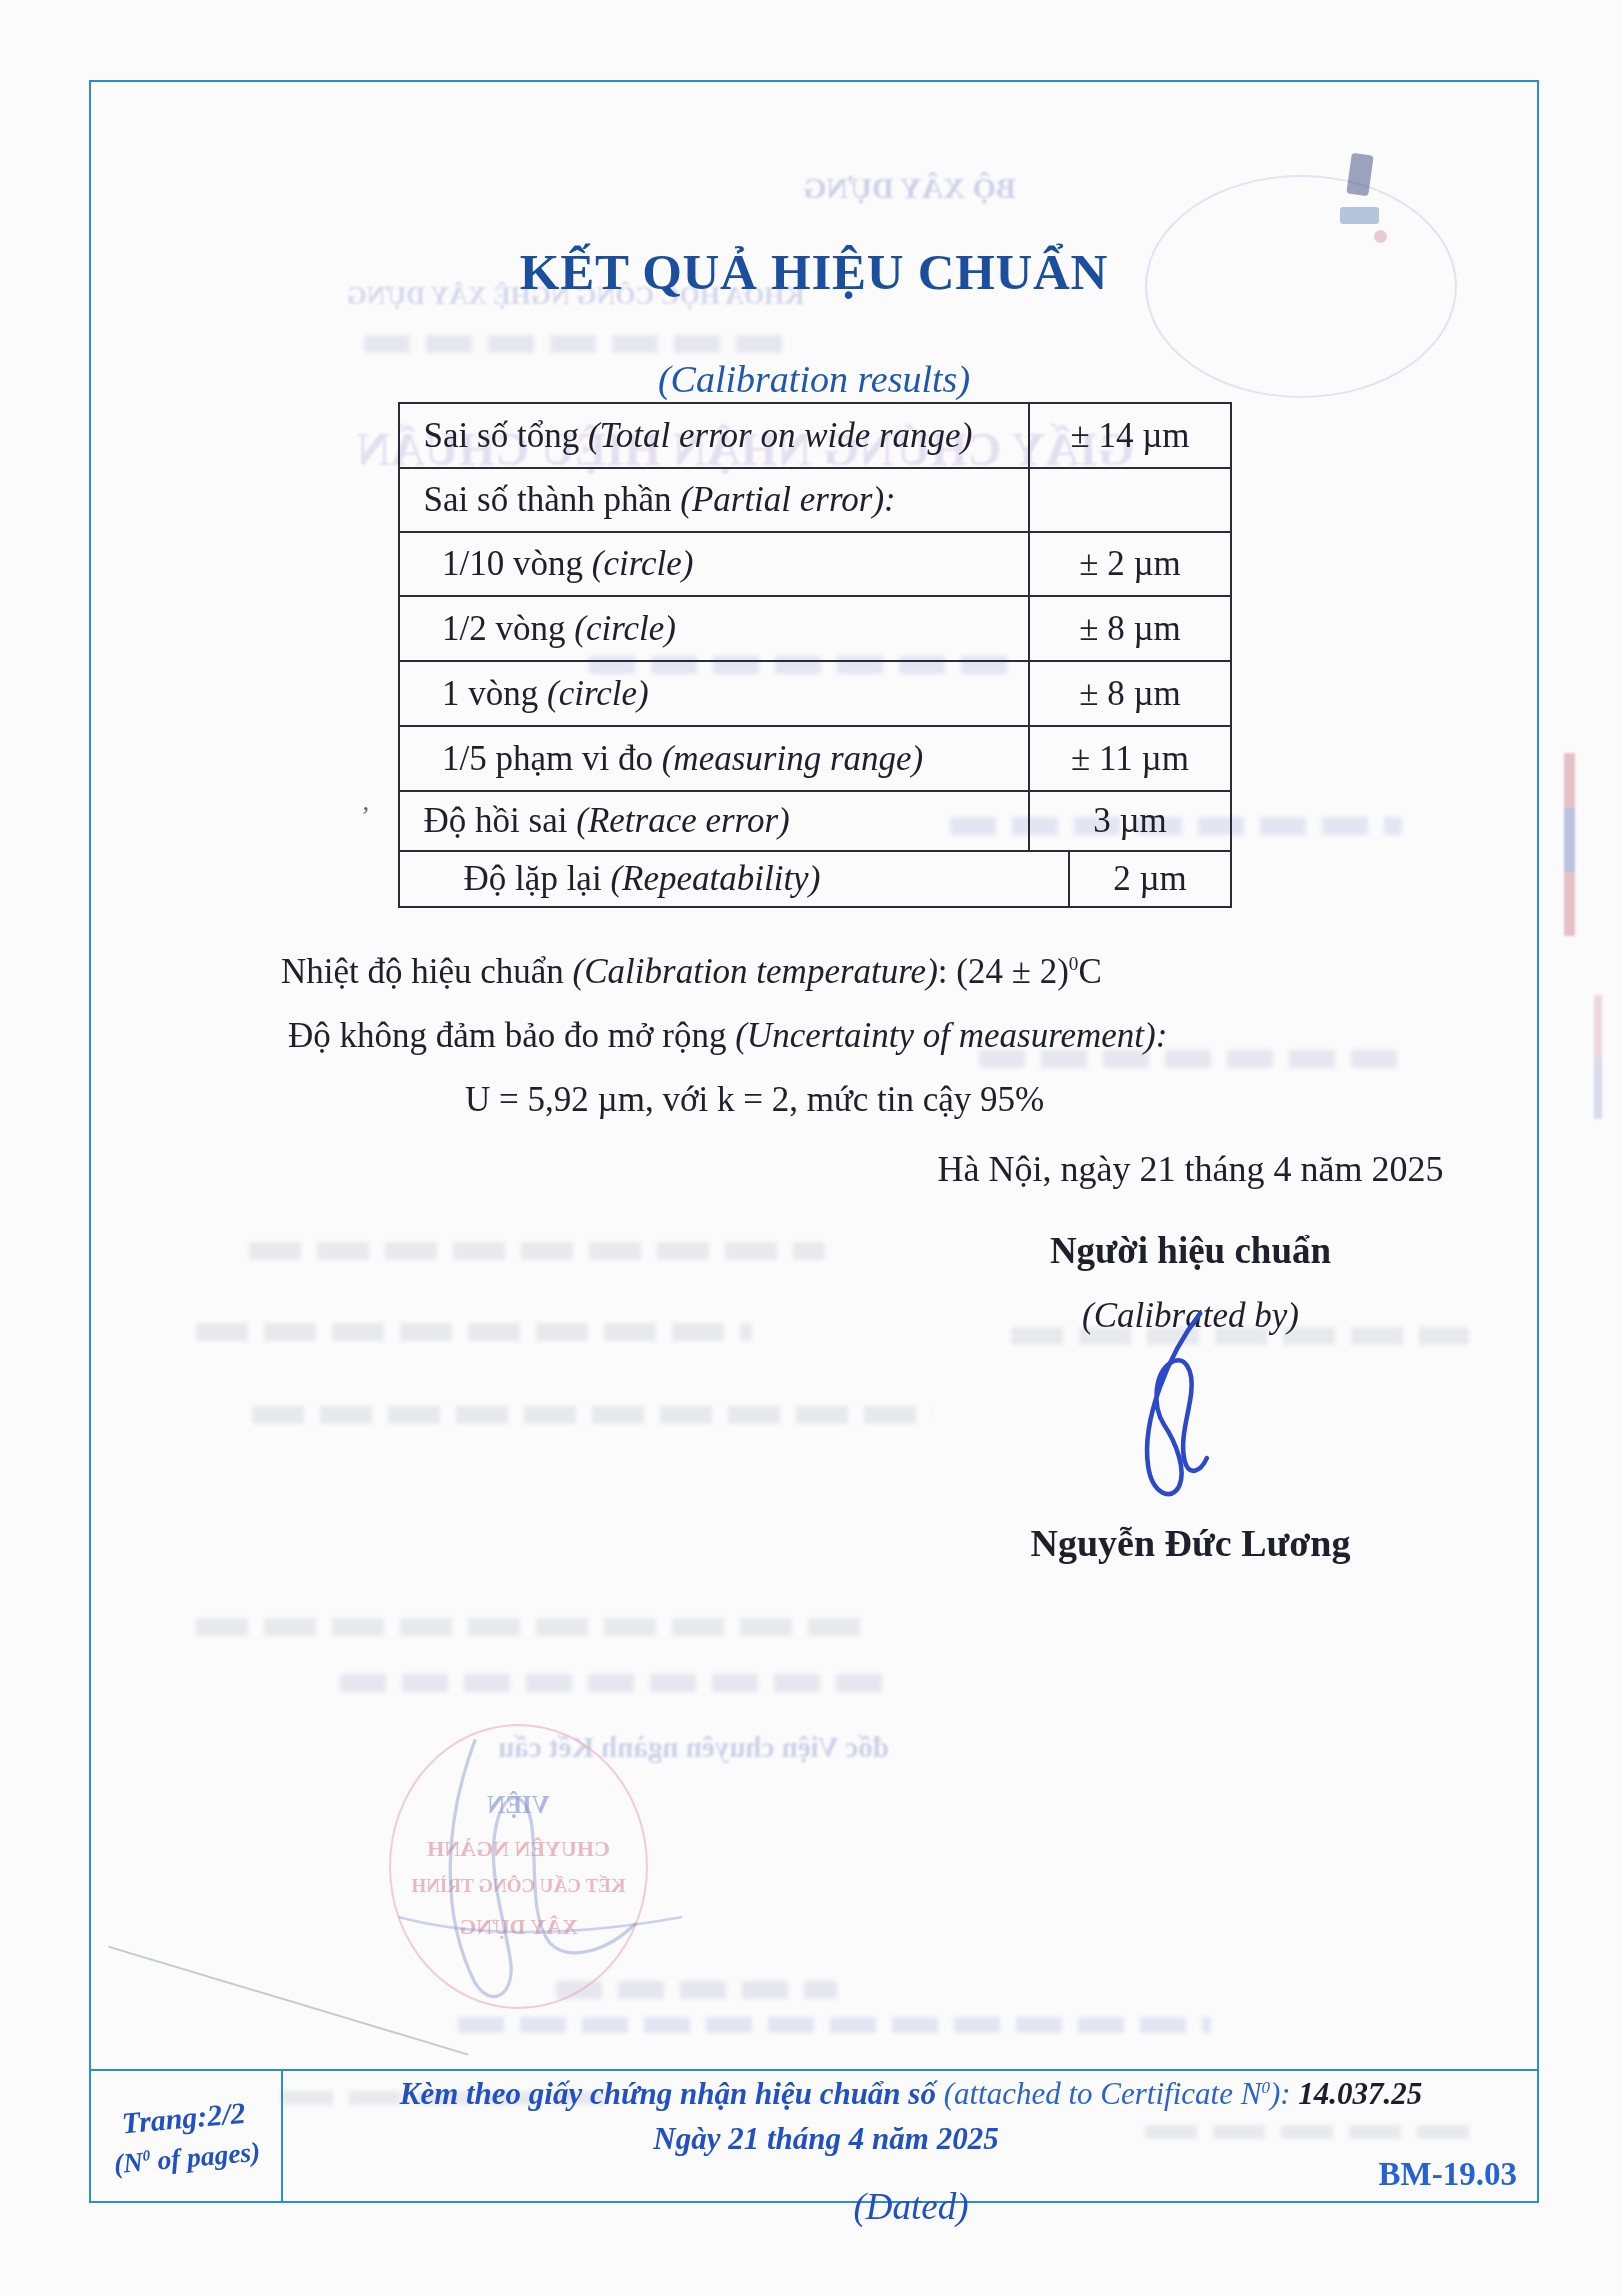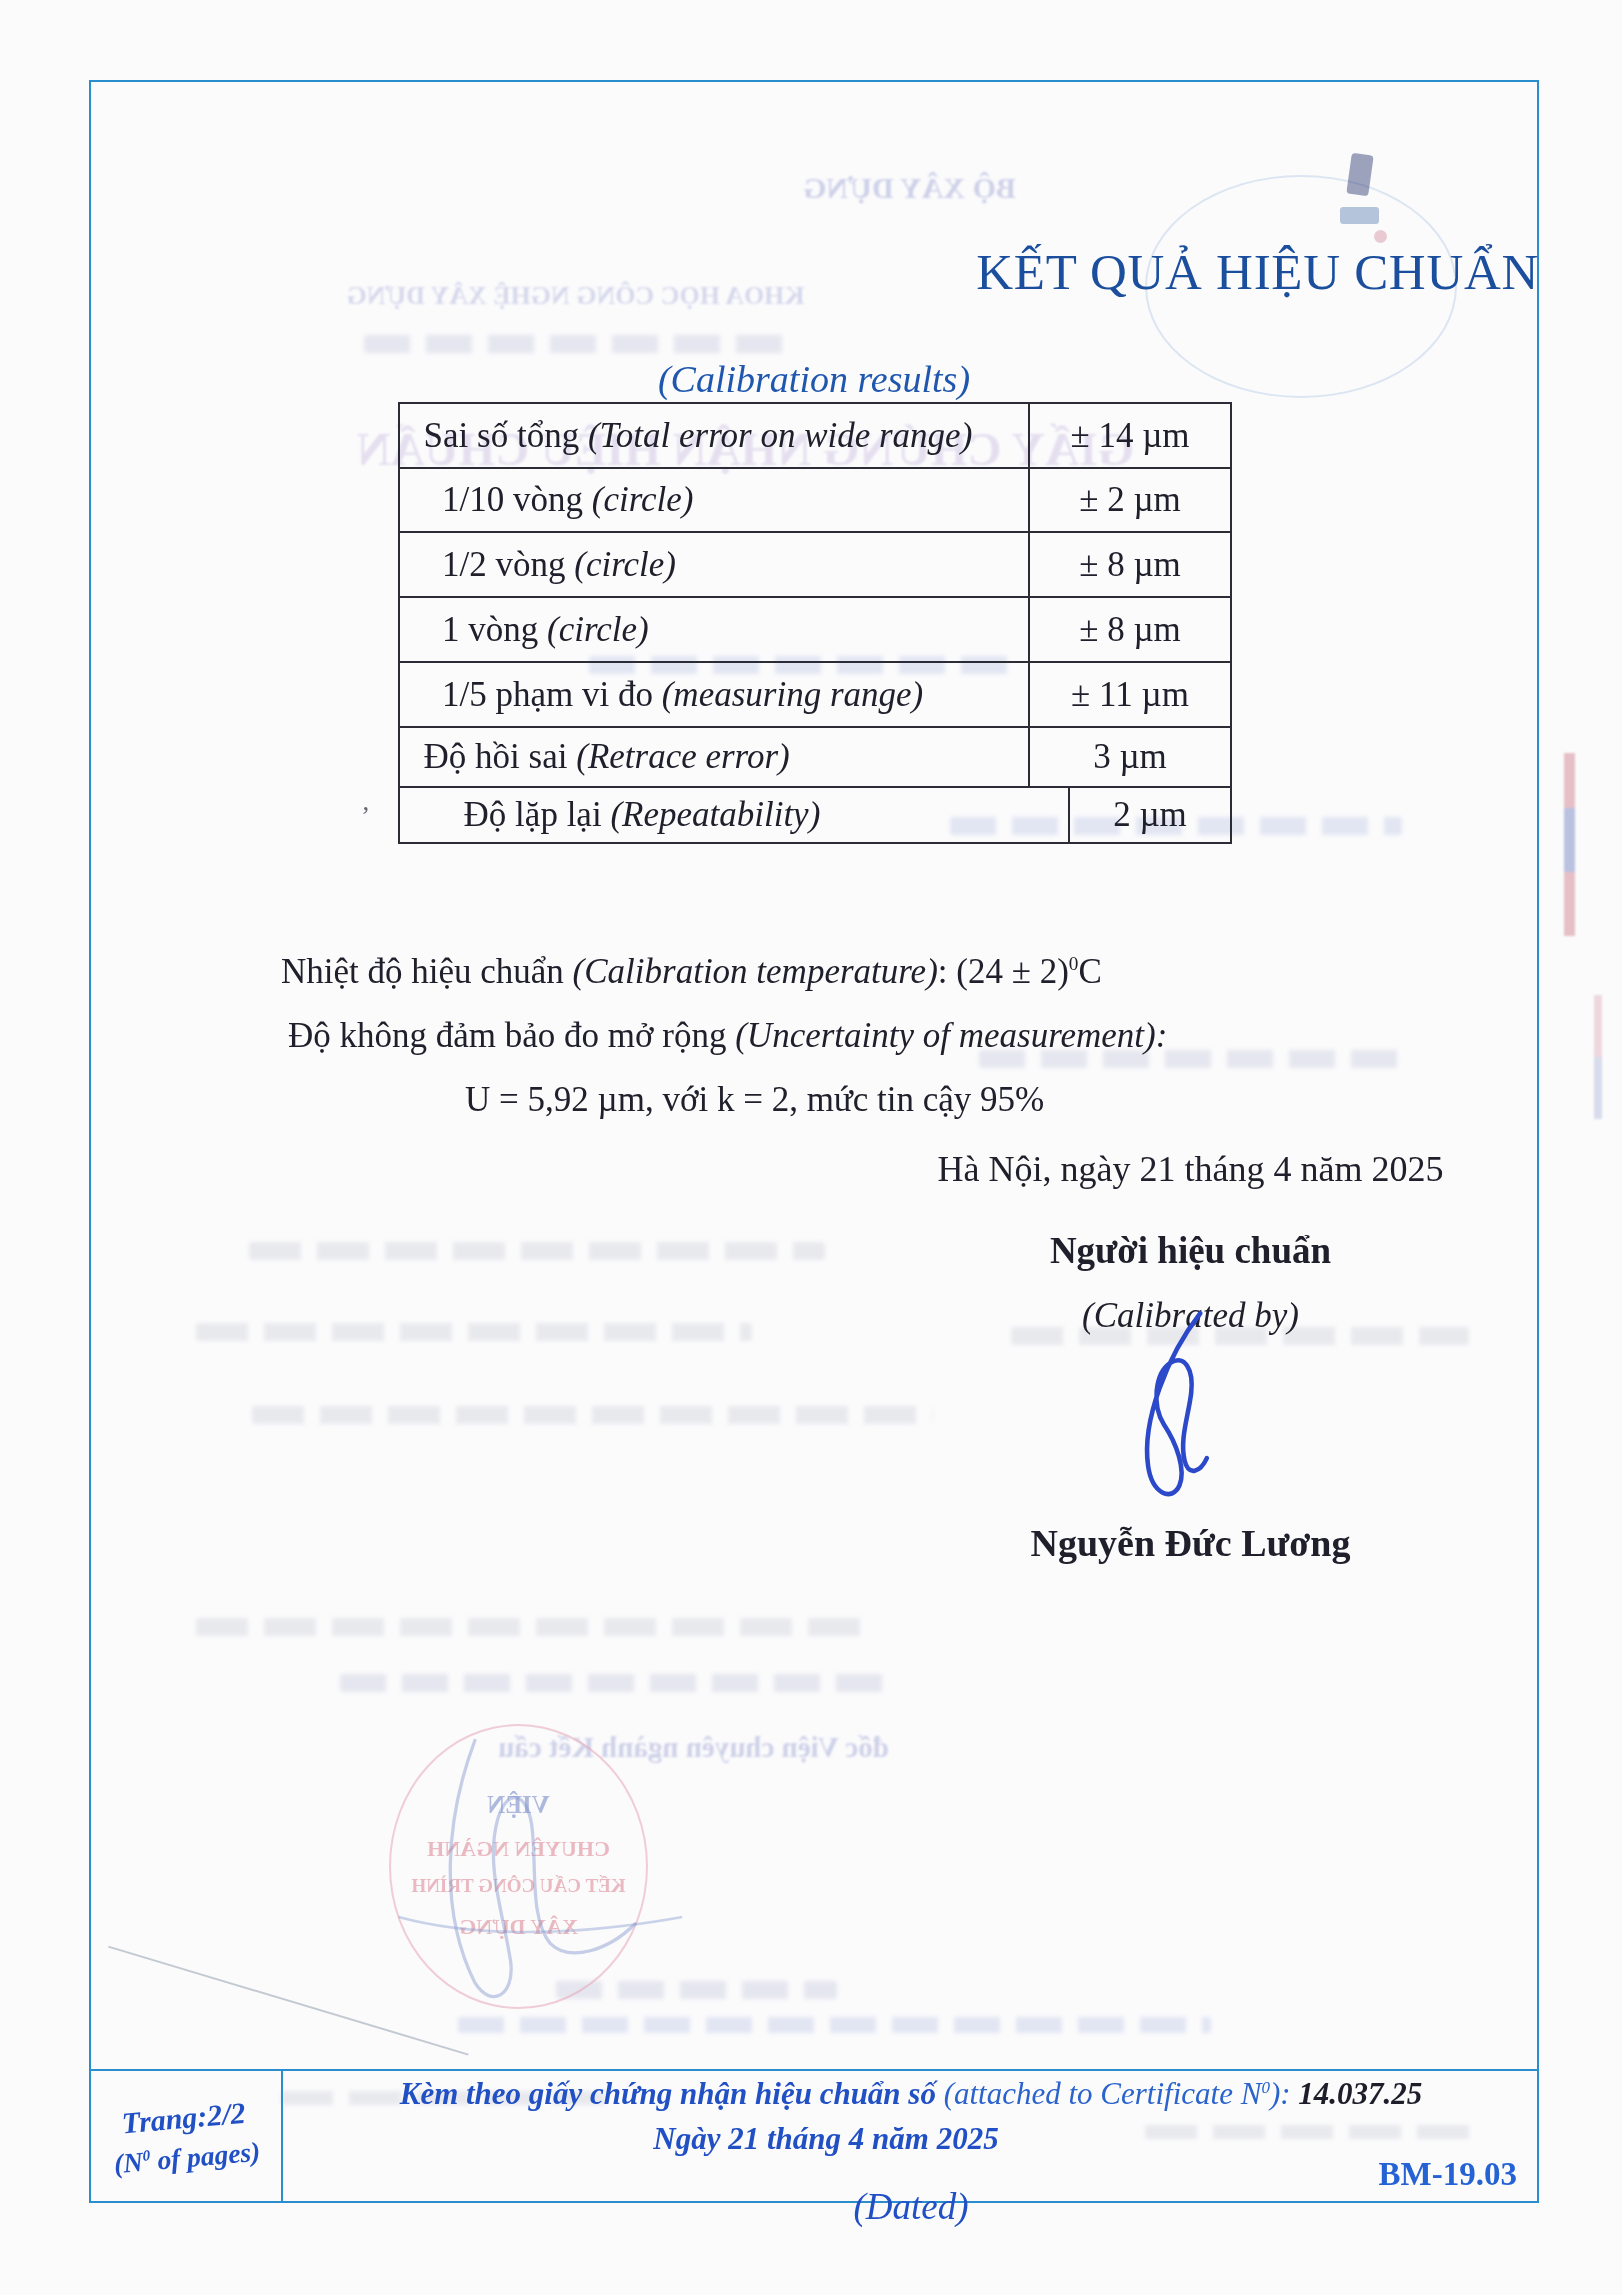--- a/index.html
+++ b/index.html
@@ -10,21 +10,21 @@
     color:#20202c;
   }
   
   .frame{
     position:absolute; left:89px; top:80px; width:1450px; height:2123px;
     border:2.6px solid #2a8dcd; box-sizing:border-box;
   }
   
   .title{
     position:absolute; left:89px; top:243px; width:1450px;
-    text-align:right; font-size:51px; font-weight:400; color:#1b4f9e;
+    text-align:center; font-size:51px; font-weight:700; color:#1b4f9e;
     margin:0; letter-spacing:0.7px;
   }
   .subtitle{
     position:absolute; left:89px; top:357px; width:1450px;
     text-align:center; font-size:38px; font-style:italic; color:#2057ae;
   }
   
   .rtable{
     position:absolute; left:398px; top:402px; width:834px;
     border:2.6px solid #2c2c36; box-sizing:border-box; background:rgba(255,255,255,.0);
@@ -183,20 +183,27 @@
   <div class="subtitle">(Calibration results)</div>
 
   <div class="rtable">
       <div class="t-row" style="height: 65px; justify-content: center;">
         <div class="t-label">
           <span>Sai số tổng</span>
           <i>&nbsp;(Total error on wide range)</i>
         </div>
         <div class="t-value">± 14 µm</div>
       </div>
+      <div class="t-row" style="height: 64px;">
+        <div class="t-label">
+          <span>Sai số thành phần</span>
+          <i>&nbsp;(Partial error):</i>
+        </div>
+        <div class="t-value"></div>
+      </div>
       <div class="t-row indent" style="height: 64px;">
         <div class="t-label">
           <span>1/10 vòng</span>
           <i>&nbsp;(circle)</i>
         </div>
         <div class="t-value">± 2 µm</div>
       </div>
       <div class="t-row indent" style="height: 65px;">
         <div class="t-label">
           <span>1/2 vòng</span>

